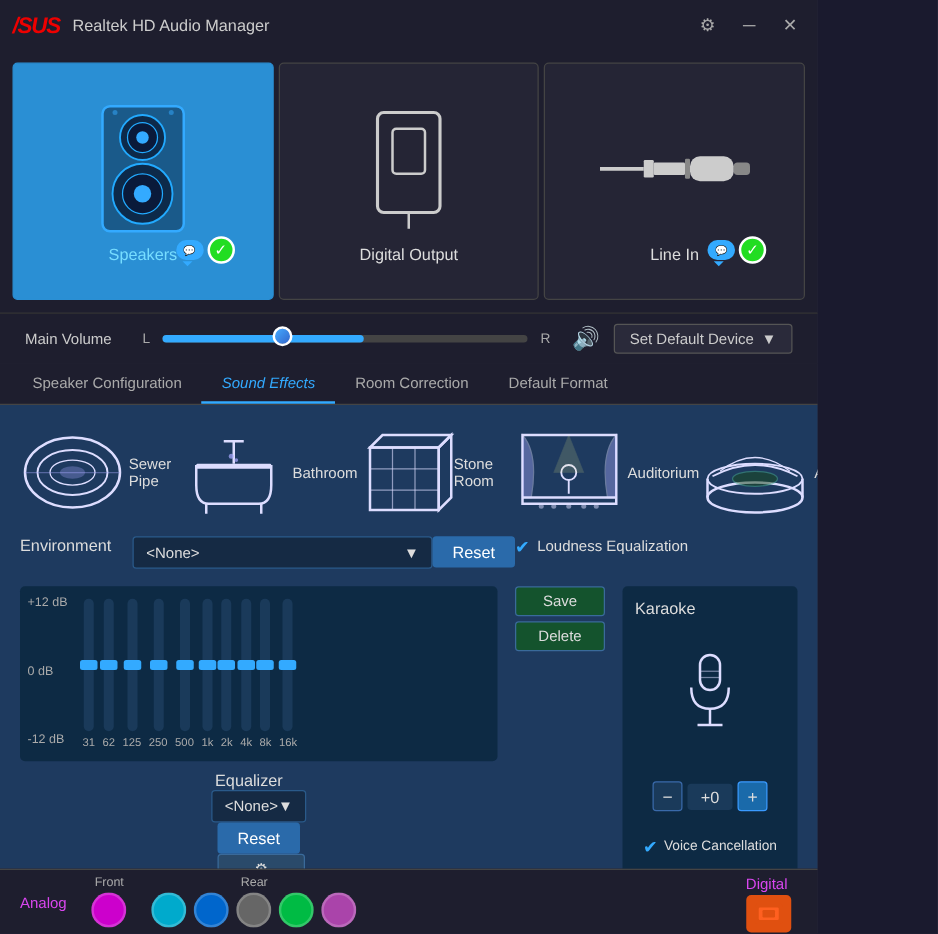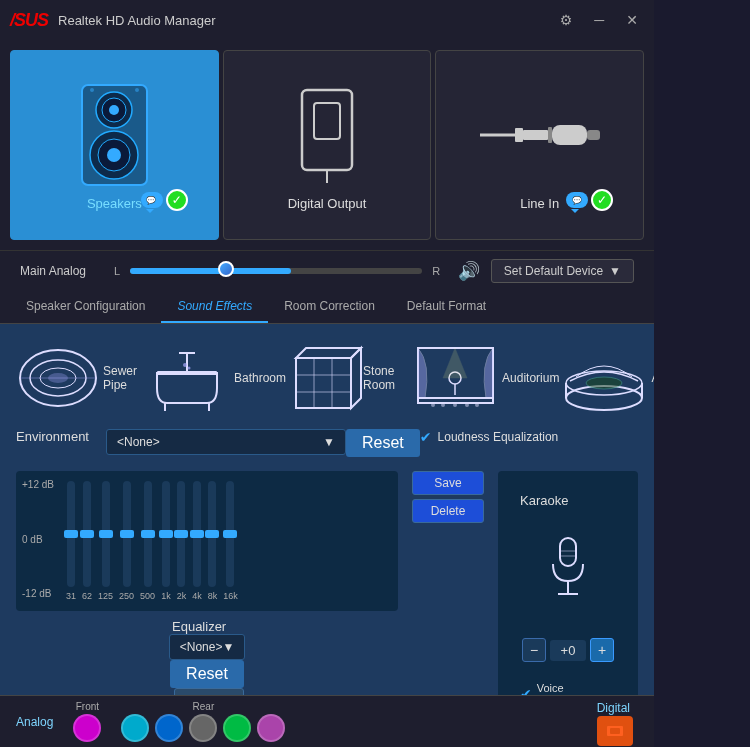--- a/index.html
+++ b/index.html
@@ -255,21 +255,21 @@
       display: flex;
       align-items: center;
       justify-content: space-between;
       cursor: pointer;
     }
     .reset-btn {
       background: #2a6aaa;
       border: none;
       border-radius: 3px;
       color: #fff;
-      font-size: 16px;
+      font-size: 13px;
       padding: 5px 16px;
       cursor: pointer;
     }
     .loudness-check {
       display: flex;
       align-items: center;
       gap: 6px;
       color: #ddd;
       font-size: 12px;
     }
@@ -334,35 +334,35 @@
     .hz-label { color: #aaa; font-size: 9px; margin-top: 4px; }
     .eq-controls-row {
       display: flex;
       align-items: center;
       gap: 0;
       margin-top: 8px;
       flex-direction: column;
     }
     .eq-label { color: #ddd; font-size: 13px; min-width: 70px; }
     .save-btn, .delete-btn {
-      background: #1d4ed8;
+      background: #14532d;
       border: 1px solid #3a6a9a;
       border-radius: 3px;
       color: #ddd;
       font-size: 12px;
       padding: 4px 18px;
       cursor: pointer;
       min-width: 70px;
     }
     
     .karaoke-panel {
       width: 140px;
       background: #0d2a44;
       border-radius: 4px;
-      padding: 22px;
+      padding: 10px;
       display: flex;
       flex-direction: column;
       align-items: center;
       gap: 20px;
     }
     .karaoke-title { color: #ddd; font-size: 13px; align-self: flex-start; }
     .mic-icon {
       font-size: 40px;
       color: #ddd;
       margin: 8px 0;
@@ -406,21 +406,21 @@
     .bottom-bar {
       background: #1e1e2e;
       height: 52px;
       display: flex;
       align-items: center;
       padding: 0 16px;
       gap: 20px;
       border-top: 1px solid #444;
     }
     .analog-label, .digital-label {
-      color: #7dd3fc;
+      color: #d946ef;
       font-size: 12px;
     }
     .jack-group {
       display: flex;
       flex-direction: column;
       align-items: center;
       gap: 2px;
     }
     .jack-sublabel { color: #aaa; font-size: 10px; }
     .jacks-row { display: flex; gap: 6px; }
@@ -517,21 +517,21 @@
         <div class="speech-bubble">
           <span style="font-size:8px;color:#fff">💬</span>
         </div>
         <div class="check-circle">✓</div>
       </div>
       <span class="device-label">Line In</span>
     </div>
   </div>
 
   <div class="volume-area">
-    <span class="volume-label">Main Analog</span>
+    <span class="volume-label">Main Volume</span>
     <span class="lr-label">L</span>
     <div class="slider-track">
       <div class="slider-fill"></div>
       <div class="slider-thumb"></div>
     </div>
     <span class="lr-label">R</span>
     <span class="volume-icon">🔊</span>
     <div class="default-device-btn">
       <span>Set Default Device</span>
       <span>▼</span>

